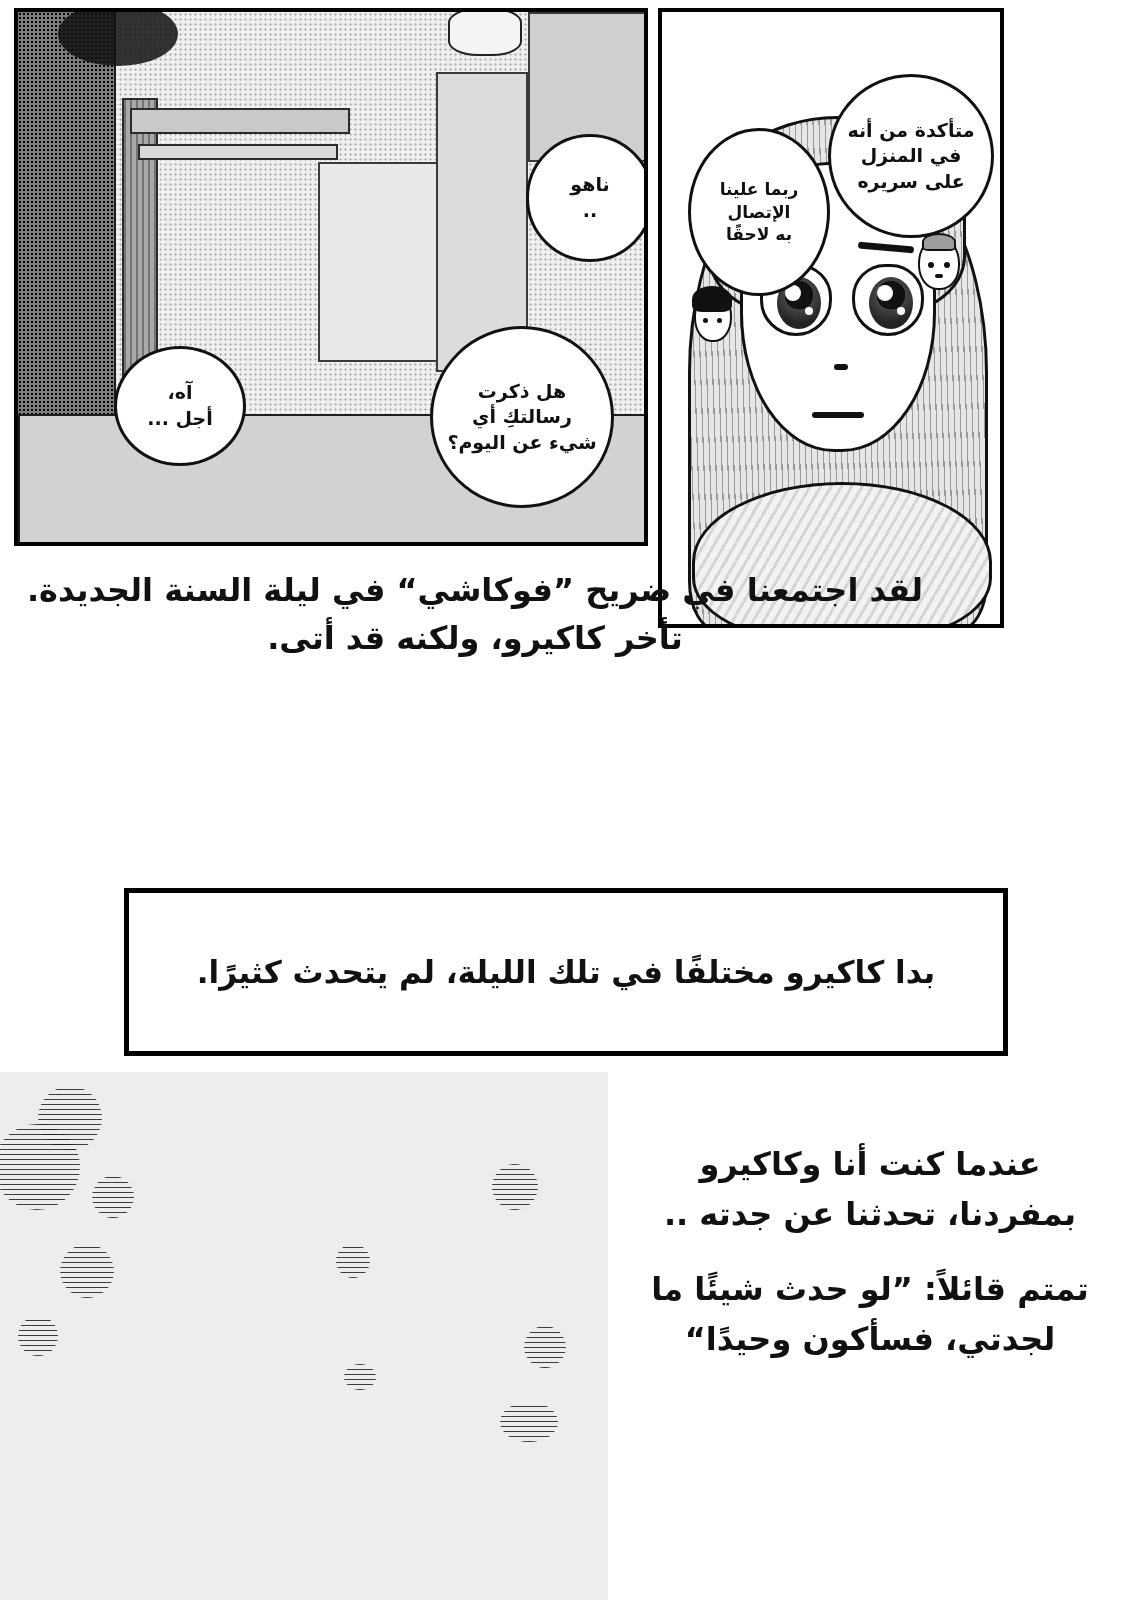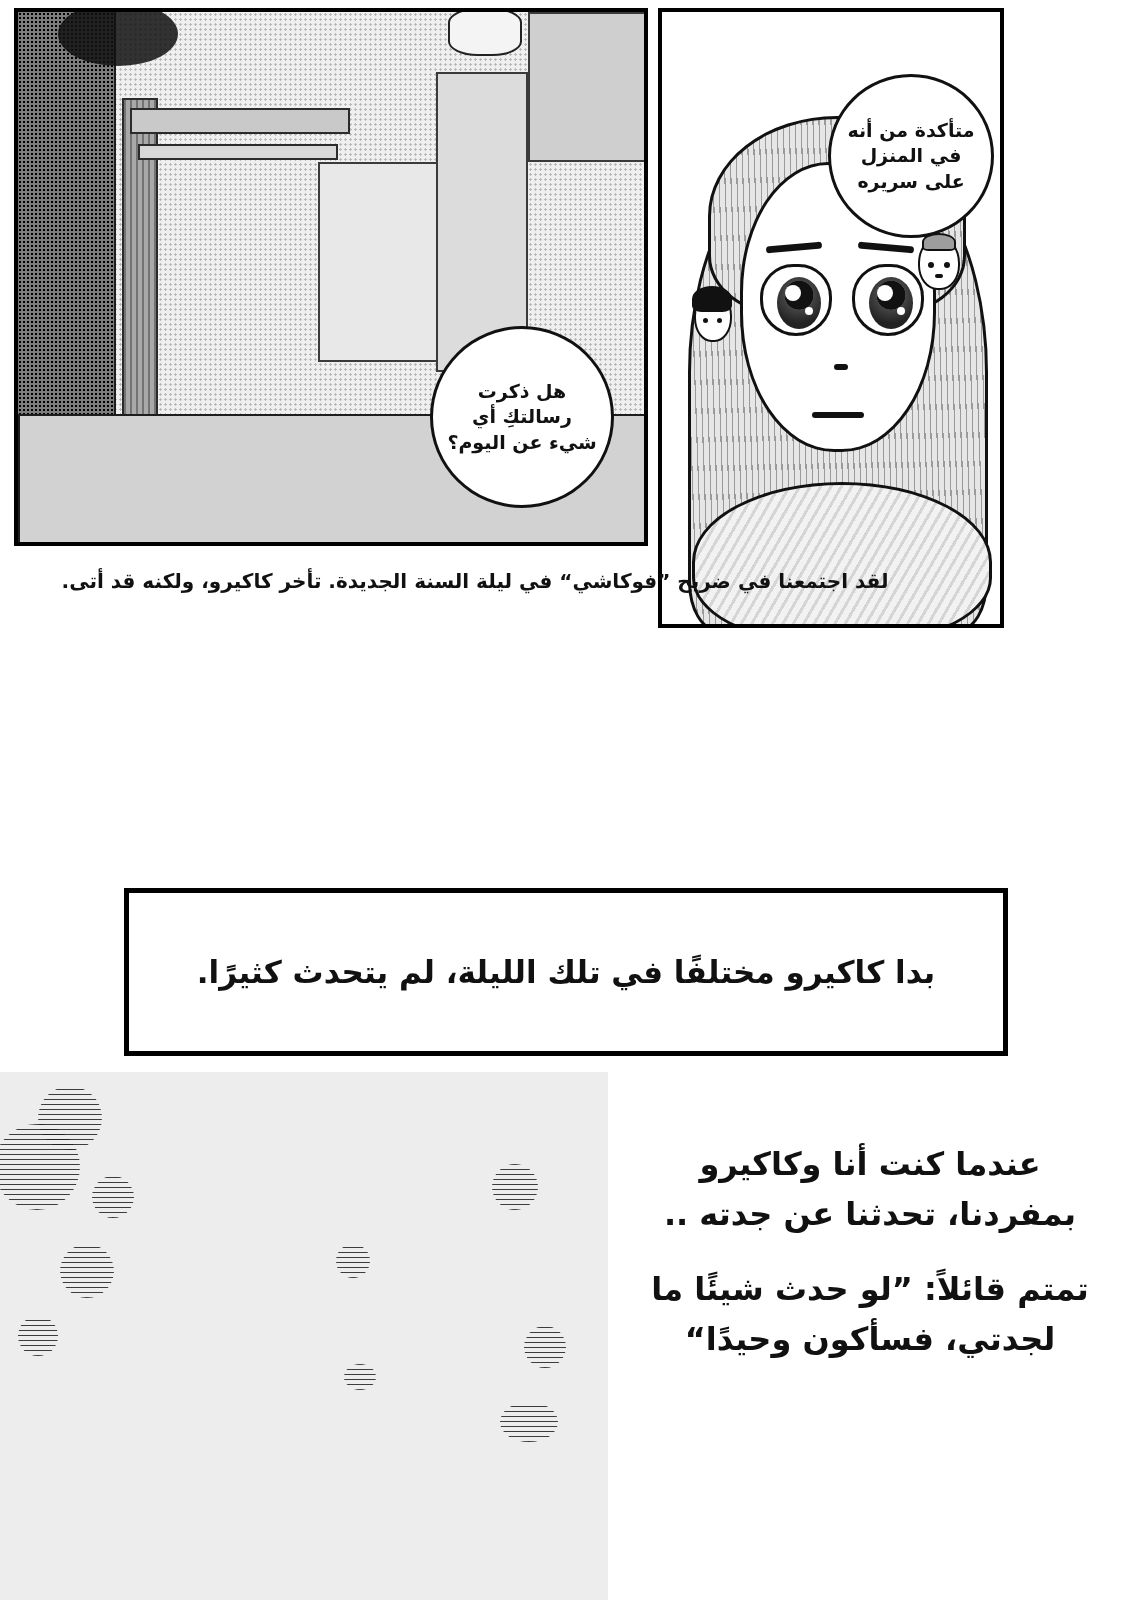--- a/index.html
+++ b/index.html
@@ -137,21 +137,21 @@
 
   
   .narration {
     position: absolute;
     color: #111;
     direction: rtl;
     text-align: center;
   }
   .narration p {
     margin: 0 0 18px 0;
-    font-size: 20px;
+    font-size: 32px;
     line-height: 1.5;
     font-weight: 600;
   }
   #narration-top { left: 20px; top: 566px; width: 910px; }
 
   #panel-big-text {
     left: 124px; top: 888px; width: 884px; height: 168px;
     border: 5px solid #000;
     background: #fff;
     display: flex; align-items: center; justify-content: center;
@@ -221,20 +221,28 @@
       
       
       
       
       
       
       
       
     </div>
 
+    <div class="bubble" style="left:508px; top:122px; width:128px; height:128px;">
+      <div class="txt nowrap">ناهو
+..</div>
+    </div>
+    <div class="bubble" style="left:96px; top:334px; width:132px; height:120px;">
+      <div class="txt nowrap">آه،
+أجل ...</div>
+    </div>
     <div class="bubble" style="left:412px; top:314px; width:184px; height:182px;">
       <div class="txt nowrap">هل ذكرت
 رسالتكِ أي
 شيء عن اليوم؟</div>
     </div>
   </div>
 
   <div class="panel" id="panel-face">
     <div class="bg"></div>
 
@@ -273,20 +281,25 @@
       <div style="position:absolute;inset:0;background:#fff;border:2px solid #111;border-radius:50% 50% 46% 46%;"></div>
       <div style="position:absolute;left:-2px;top:-4px;width:40px;height:26px;background:#111;border-radius:50% 50% 24% 24%;"></div>
       <div style="position:absolute;left:9px;top:28px;width:5px;height:5px;background:#111;border-radius:50%;"></div>
       <div style="position:absolute;left:23px;top:28px;width:5px;height:5px;background:#111;border-radius:50%;"></div>
     </div>
 
     <div class="bubble" style="left:166px; top:62px; width:166px; height:164px;">
       <div class="txt nowrap">متأكدة من أنه
 في المنزل
 على سريره</div>
+    </div>
+    <div class="bubble small" style="left:26px; top:116px; width:142px; height:168px;">
+      <div class="txt nowrap">ربما علينا
+الإتصال
+به لاحقًا</div>
     </div>
   </div>
 
   <div class="narration" id="narration-top">
     <p>لقد اجتمعنا في ضريح ”فوكاشي“ في ليلة السنة الجديدة. تأخر كاكيرو، ولكنه قد أتى.</p>
   </div>
 
   <div class="panel" id="panel-big-text">
     <div class="big">بدا كاكيرو مختلفًا في تلك الليلة، لم يتحدث كثيرًا.</div>
   </div>

